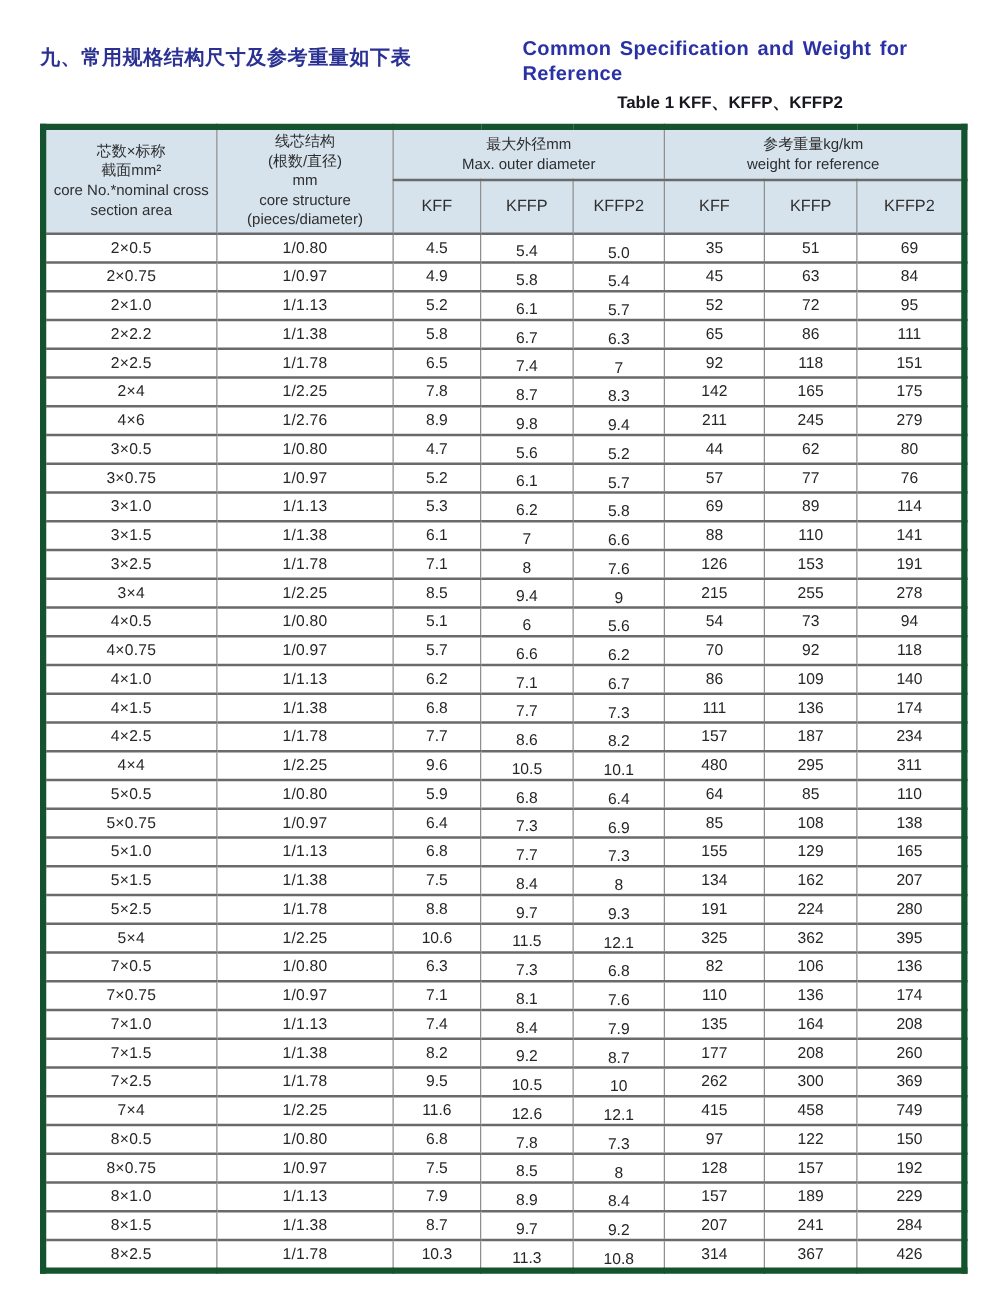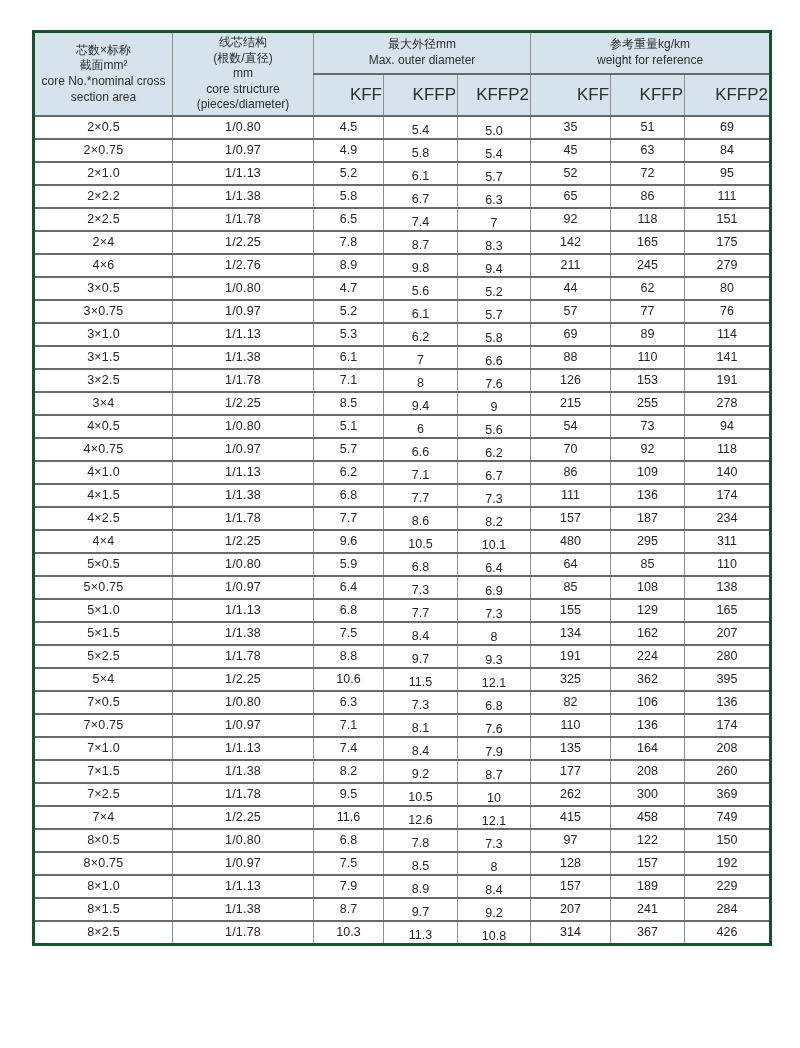--- a/index.html
+++ b/index.html
@@ -44,59 +44,66 @@
     text-align: center;
     margin-top: 3px;
     padding-right: 20px;
   }
 
   
   table.spec {
     width: 737px;
     border-collapse: collapse;
     table-layout: fixed;
-    border: 3px solid #14532d;
+    border: 5px solid #14532d;
   }
   .spec th, .spec td {
     border-left: 1px solid #8f8f8f;
     border-right: 1px solid #8f8f8f;
     border-top: 2px solid #6a6a6a;
     border-bottom: 2px solid #6a6a6a;
     text-align: center;
     vertical-align: middle;
   }
   .spec thead th {
     background: #d6e3ed;
     font-weight: 400;
     font-size: 12px;
     line-height: 1.3;
     color: #2e2e2e;
     white-space: pre-line;
     height: 41px;
     padding: 2px 1px;
   }
-  .spec thead th.subhead { font-size: 17px; text-align: right; }
+  .spec thead th.subhead { font-size: 13px; }
   .spec tbody td {
     font-size: 12.5px;
     line-height: 13px;
     height: 21px;
     padding: 0;
     background: #ffffff;
     color: #262626;
   }
   
   .spec tbody td.c3 { padding-top: 6px; }
   .spec tbody td.c4 { padding-top: 8px; }
   .spec tbody td.c0, .spec tbody td.c1 { letter-spacing: 0.2px; }
 </style>
 </head>
 <body>
 
 <div class="page">
 
+  <div class="titlebar">
+    <div class="title-zh">九、常用规格结构尺寸及参考重量如下表</div>
+    <div class="title-right">
+      <div class="title-en">Common Specification and Weight for Reference</div>
+      <div class="table-caption">Table 1  KFF、KFFP、KFFP2</div>
+    </div>
+  </div>
 
   <table class="spec">
     <colgroup>
       <col style="width:139px">
       <col style="width:141px">
       <col style="width:70px">
       <col style="width:74px">
       <col style="width:73px">
       <col style="width:80px">
       <col style="width:74px">

